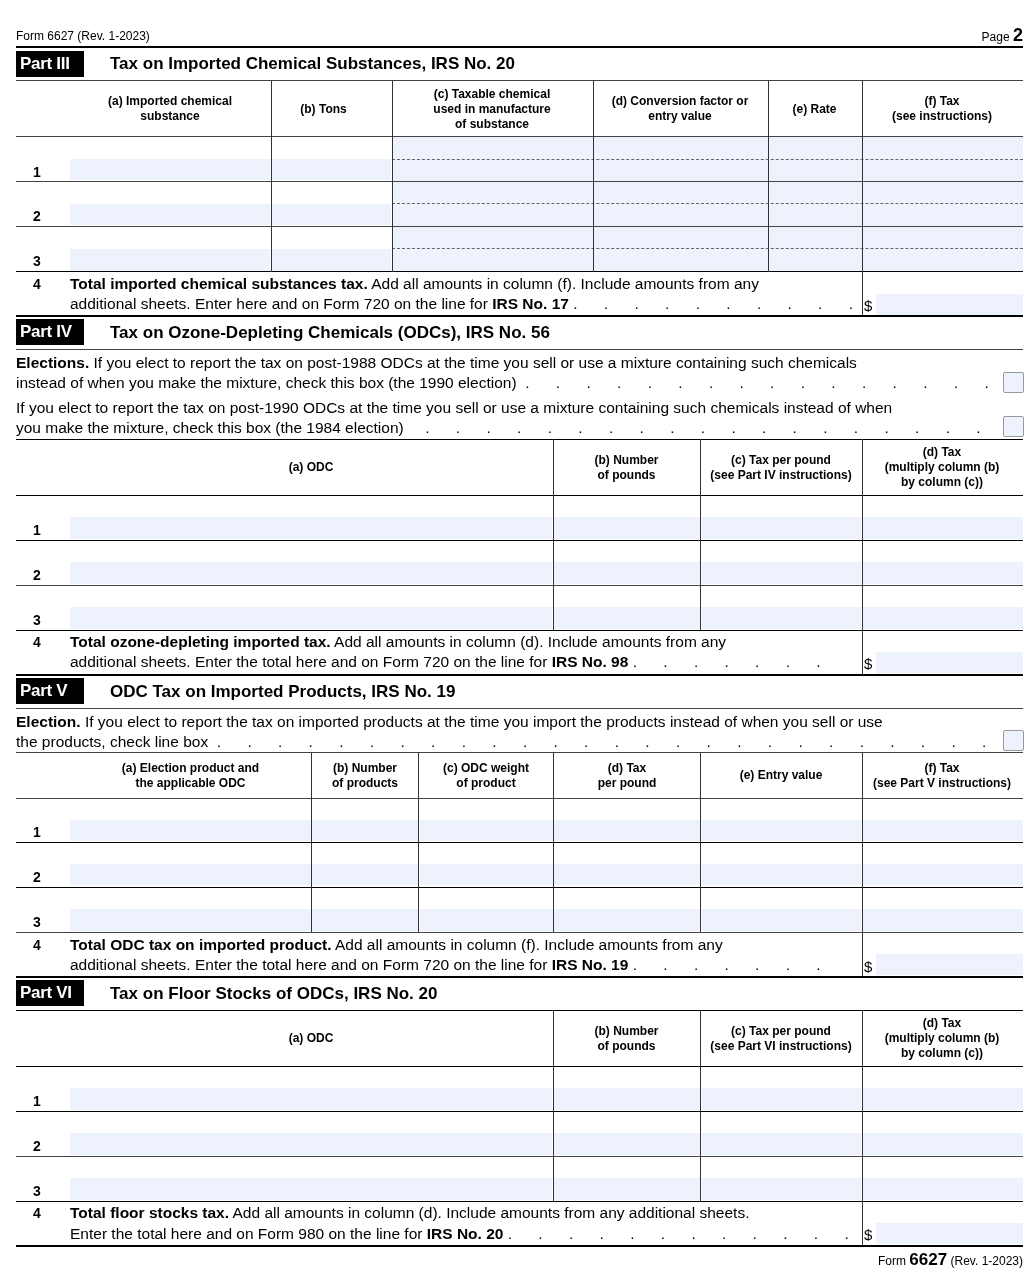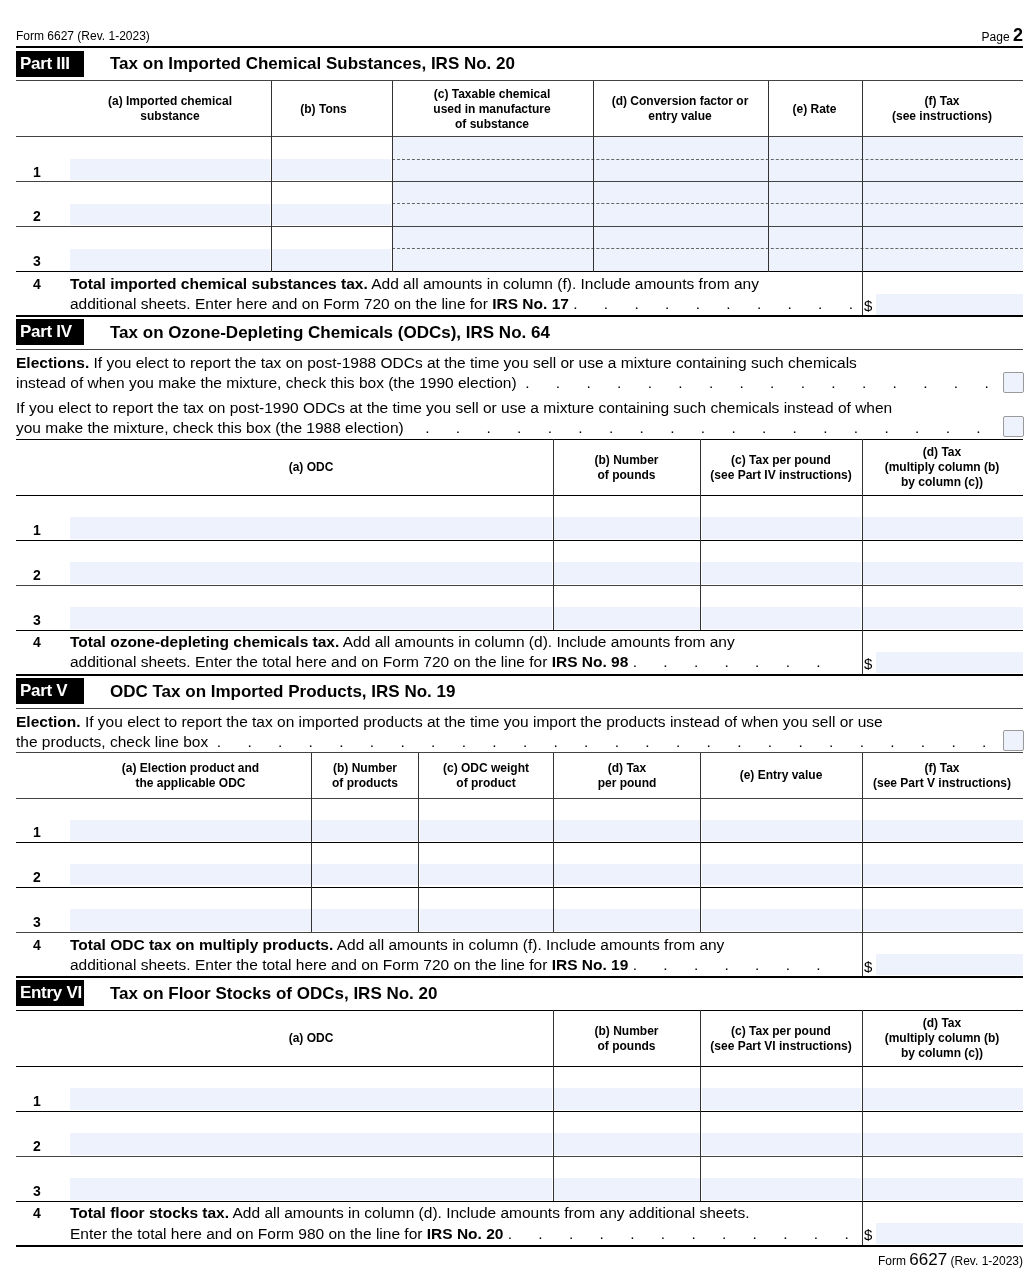--- a/index.html
+++ b/index.html
@@ -116,35 +116,35 @@
     <span>additional sheets. Enter here and on Form 720 on the line for </span><b>IRS No. 17</b>
     <span class="dots">. . . . . . . . . . . .</span>
   </div>
   <div class="dollar" style="left:864px;top:297px;">$</div>
   <input class="field" style="left: 876px; width: 147px; top: 294px; height: 21px;" value="">
   <div class="hline thick" style="top:315px;"></div>
 </div>
 
 <div>
   <div class="partlabel" style="top:319px;">Part IV</div>
-  <div class="parttitle" style="top:320px;">Tax on Ozone-Depleting Chemicals (ODCs), IRS No. 64</div>
+  <div class="parttitle" style="top:320px;">Tax on Ozone-Depleting Chemicals (ODCs), IRS No. 56</div>
   <div class="hline mid" style="top:349px;"></div>
 
   <div class="text justify" style="left:16px;width:968px;top:353px;">
     <b>Elections.</b><span> If you elect to report the tax on post-1988 ODCs at the time you sell or use a mixture containing such chemicals</span>
   </div>
   <div class="text" style="left:16px;top:373px;white-space:nowrap;">
     <span>instead of when you make the mixture, check this box (the 1990 election)</span>&nbsp;
     <span class="dots">. . . . . . . . . . . . . . . . . . . . . .</span>
   </div>
   <div class="checkbox" style="left:1003px;top:372px;"></div>
 
   <div class="text" style="left:16px;top:398px;white-space:nowrap;">If you elect to report the tax on post-1990 ODCs at the time you sell or use a mixture containing such chemicals instead of when</div>
   <div class="text" style="left:16px;top:418px;white-space:nowrap;">
-    <span>you make the mixture, check this box (the 1988 election)</span>&nbsp;&nbsp;&nbsp;&nbsp;
+    <span>you make the mixture, check this box (the 1984 election)</span>&nbsp;&nbsp;&nbsp;&nbsp;
     <span class="dots">. . . . . . . . . . . . . . . . . . . . . . . . . .</span>
   </div>
   <div class="checkbox" style="left:1003px;top:416px;"></div>
   <div class="hline" style="top:439px;"></div>
 
   <div class="colhead" style="left:70px;width:482px;top:440px;height:55px;">(a) ODC</div>
   <div class="colhead" style="left:553px;width:147px;top:440px;height:55px;">(b) Number
 of pounds</div>
   <div class="colhead" style="left:701px;width:160px;top:440px;height:55px;">(c) Tax per pound
 (see Part IV instructions)</div>
@@ -177,21 +177,21 @@
     <input class="field" style="left: 863px; width: 160px; top: 607px; height: 22px;" value="">
   </div>
   <div class="hline" style="top:630px;"></div>
 
   <div class="vline" style="left:553px;top:439px;height:191px;"></div>
   <div class="vline" style="left:700px;top:439px;height:191px;"></div>
   <div class="vline" style="left:862px;top:439px;height:235px;"></div>
 
   <div class="linenum" style="top:634px;">4</div>
   <div class="text justify" style="left:70px;width:780px;top:632px;">
-    <b>Total ozone-depleting chemicals tax.</b><span> Add all amounts in column (d). Include amounts from any</span>
+    <b>Total ozone-depleting imported tax.</b><span> Add all amounts in column (d). Include amounts from any</span>
   </div>
   <div class="text" style="left:70px;top:652px;white-space:nowrap;">
     <span>additional sheets. Enter the total here and on Form 720 on the line for </span><b>IRS No. 98</b>
     <span class="dots">. . . . . . .</span>
   </div>
   <div class="dollar" style="left:864px;top:655px;">$</div>
   <input class="field" style="left: 876px; width: 147px; top: 652px; height: 21px;" value="">
   <div class="hline thick" style="top:674px;"></div>
 </div>
 
@@ -256,33 +256,33 @@
 
   <div class="vline" style="left:311px;top:798px;height:134px;"></div>
   <div class="vline" style="left:418px;top:753px;height:179px;"></div>
   <div class="vline" style="left:553px;top:753px;height:179px;"></div>
   <div class="vline" style="left:700px;top:753px;height:179px;"></div>
   <div class="vline" style="left:862px;top:753px;height:223px;"></div>
   <div class="vline" style="left:311px;top:753px;height:45px;"></div>
 
   <div class="linenum" style="top:937px;">4</div>
   <div class="text justify" style="left:70px;width:780px;top:935px;">
-    <b>Total ODC tax on multiply products.</b><span> Add all amounts in column (f). Include amounts from any</span>
+    <b>Total ODC tax on imported product.</b><span> Add all amounts in column (f). Include amounts from any</span>
   </div>
   <div class="text" style="left:70px;top:955px;white-space:nowrap;">
     <span>additional sheets. Enter the total here and on Form 720 on the line for </span><b>IRS No. 19</b>
     <span class="dots">. . . . . . .</span>
   </div>
   <div class="dollar" style="left:864px;top:958px;">$</div>
   <input class="field" style="left: 876px; width: 147px; top: 954px; height: 21px;" value="">
   <div class="hline thick" style="top:976px;"></div>
 </div>
 
 <div>
-  <div class="partlabel" style="top:980px;">Entry VI</div>
+  <div class="partlabel" style="top:980px;">Part VI</div>
   <div class="parttitle" style="top:981px;">Tax on Floor Stocks of ODCs, IRS No. 20</div>
   <div class="hline" style="top:1010px;"></div>
 
   <div class="colhead" style="left:70px;width:482px;top:1011px;height:55px;">(a) ODC</div>
   <div class="colhead" style="left:553px;width:147px;top:1011px;height:55px;">(b) Number
 of pounds</div>
   <div class="colhead" style="left:701px;width:160px;top:1011px;height:55px;">(c) Tax per pound
 (see Part VI instructions)</div>
   <div class="colhead" style="left:862px;width:160px;top:1011px;height:55px;">(d) Tax
 (multiply column (b)
@@ -326,15 +326,15 @@
     <span>Enter the total here and on Form 980 on the line for </span><b>IRS No. 20</b>
     <span class="dots">. . . . . . . . . . . . . .</span>
   </div>
   <div class="dollar" style="left:864px;top:1226px;">$</div>
   <input class="field" style="left: 876px; width: 147px; top: 1223px; height: 21px;" value="">
   <div class="hline thick" style="top:1245px;"></div>
 </div>
 
 <div class="abs" style="right:13px;top:1250px;font-size:12px;white-space:nowrap;">
   <span>Form</span>
-  <span style="font-weight:normal;font-size:17px;">6627</span>
+  <span style="font-weight:bold;font-size:17px;">6627</span>
   <span>(Rev. 1-2023)</span>
 </div>
 
 </body></html>

